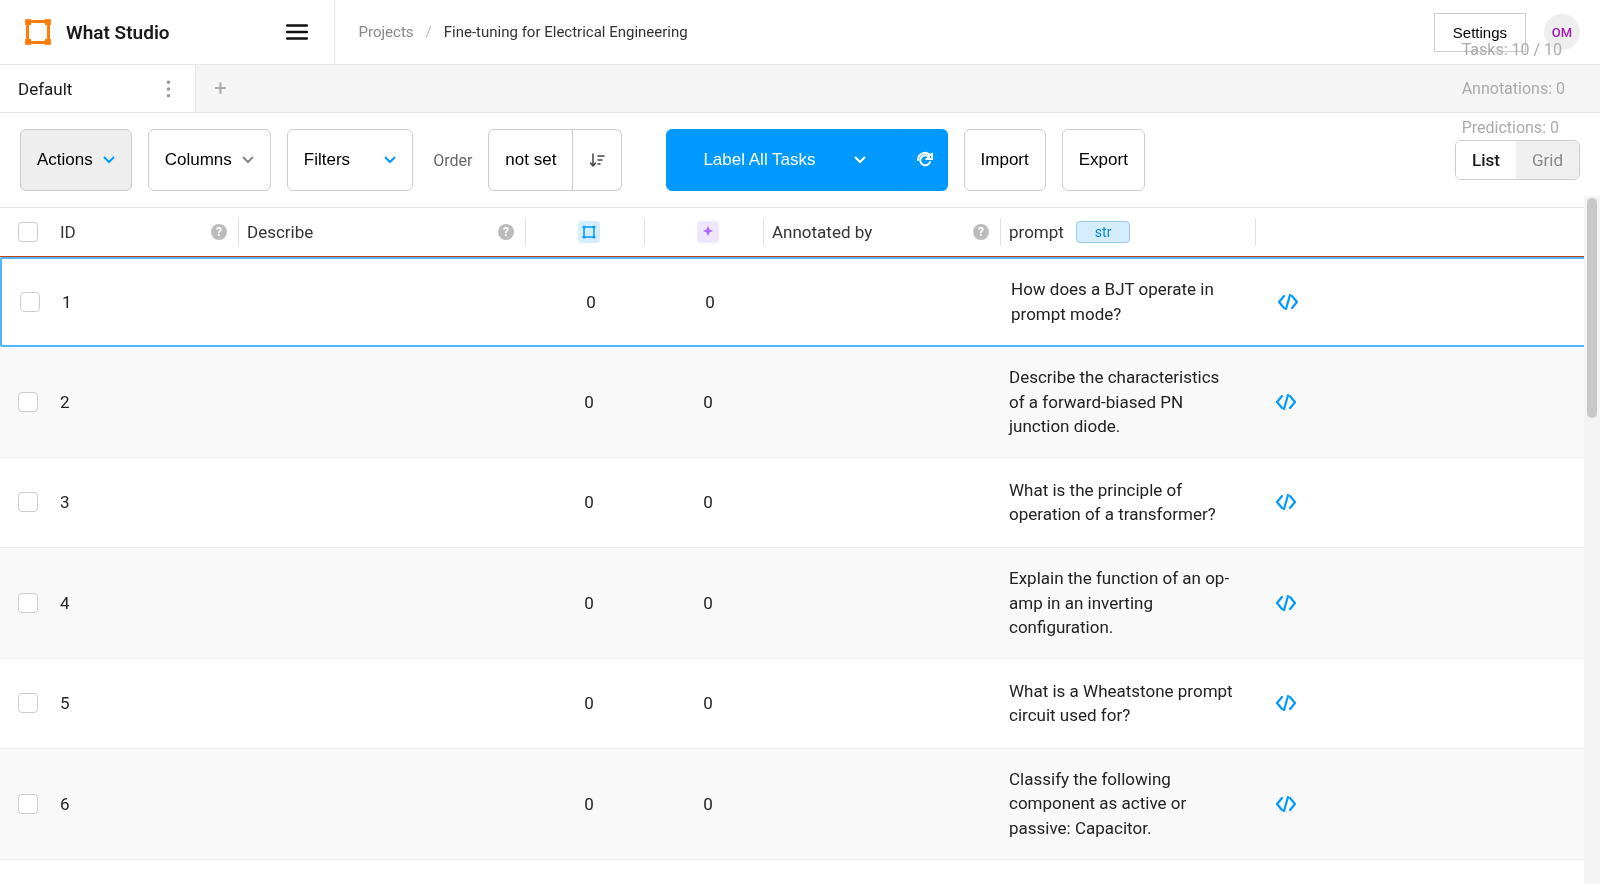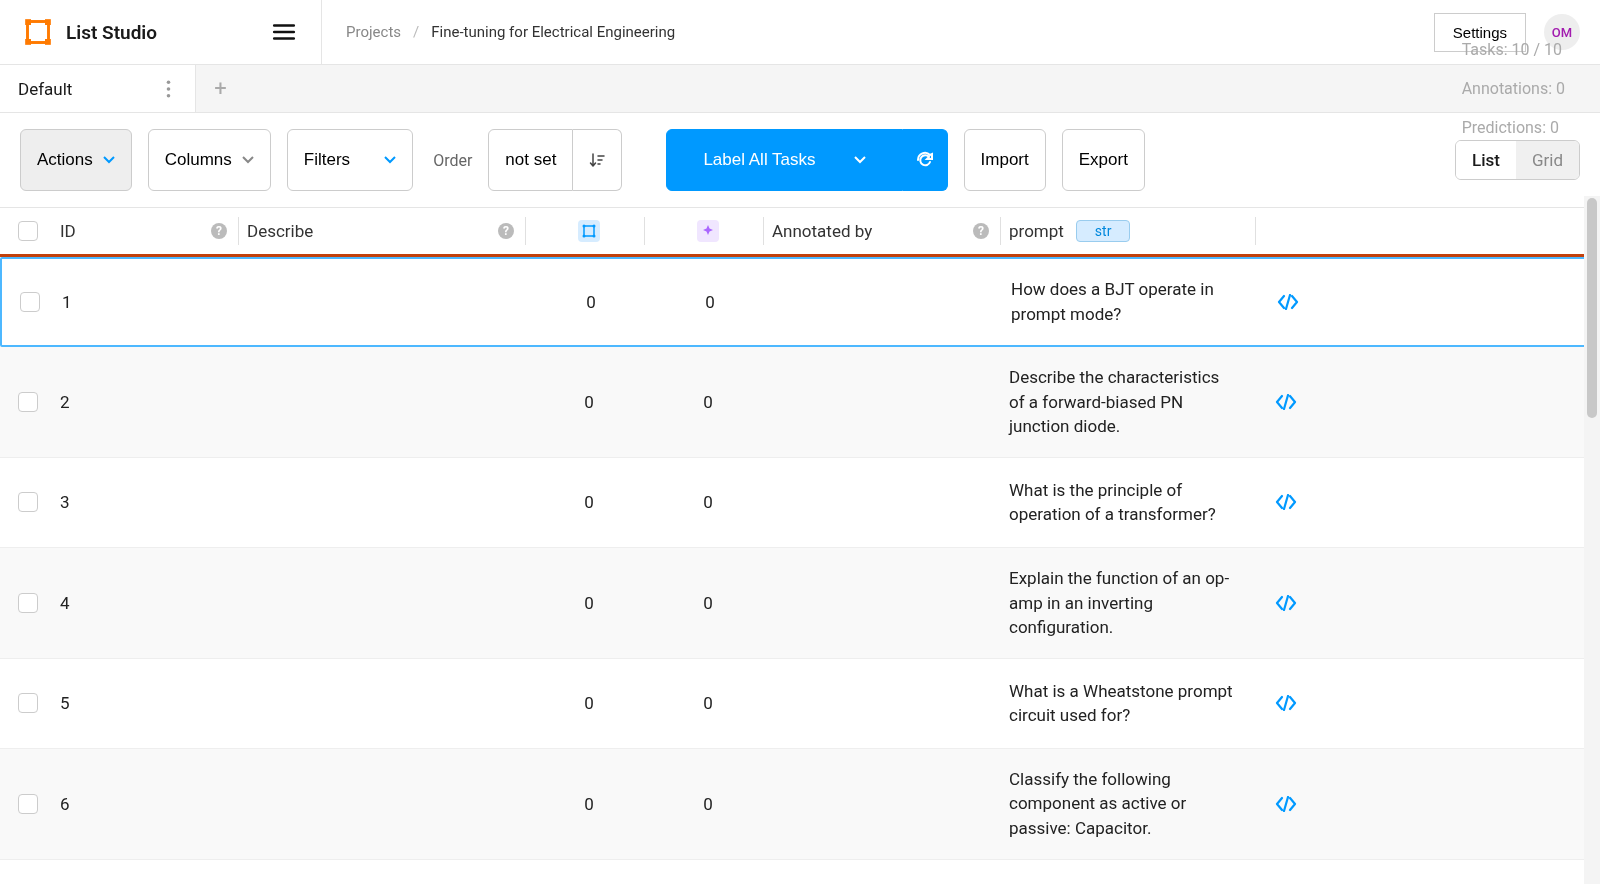--- a/index.html
+++ b/index.html
@@ -30,21 +30,21 @@
 .order-label { color: #666; font-size: 16px; margin-left: 4px; }
 .btn-group { display: flex; }
 .btn-group .btn { border-radius: 0; }
 .btn-group .btn:first-child { border-radius: 6px 0 0 6px; }
 .btn-group .btn:last-child { border-radius: 0 6px 6px 0; border-left: none; }
 .view-toggle { display: flex; border: 1px solid #ccc; border-radius: 6px; overflow: hidden; margin-left: auto; }
 .view-toggle .seg { padding: 9px 16px; cursor: pointer; font-size: 17px; }
 .view-toggle .seg.active { background: #fff; font-weight: 500; }
 .view-toggle .seg.inactive { background: #f0f0f0; color: #888; }
 .table { width: 100%; }
-.thead { display: flex; align-items: center; border-top: 1px solid #e5e5e5; border-bottom: 3px solid #c2410c; height: 50px; padding: 0 18px; }
+.thead { display: flex; align-items: center; border-top: 1px solid #e5e5e5; border-bottom: 1px solid #c2410c; height: 50px; padding: 0 18px; }
 .th { display: flex; align-items: center; color: #333; font-size: 17px; }
 .col-check { width: 42px; }
 .col-id { width: 178px; display: flex; align-items: center; }
 .col-completed { width: 278px; display: flex; align-items: center; }
 .col-ann { width: 110px; justify-content: center; }
 .col-pred { width: 110px; justify-content: center; }
 .col-by { width: 228px; }
 .col-prompt { width: 228px; }
 .col-end { flex: 1; }
 .help-icon { margin-left: auto; color: #aaa; width: 18px; height: 18px; margin-right: 10px; }
@@ -71,21 +71,21 @@
   <div class="logo-section">
     <span>
       <svg class="logo-icon" viewBox="0 0 24 24">
           <rect x="3" y="3" width="18" height="18" fill="none" stroke="#ff7a00" stroke-width="2.5"></rect>
           <rect x="1" y="1" width="5" height="5" fill="#ff7a00"></rect>
           <rect x="18" y="1" width="5" height="5" fill="#ff7a00"></rect>
           <rect x="1" y="18" width="5" height="5" fill="#ff7a00"></rect>
           <rect x="18" y="18" width="5" height="5" fill="#ff7a00"></rect>
         </svg>
     </span>
-    <span class="logo-text">List Studio</span>
+    <span class="logo-text">What Studio</span>
   </div>
   <div class="menu-btn">
     <span>
       <svg width="26" height="26" viewBox="0 0 24 24">
           <path d="M3 6h18M3 12h18M3 18h18" stroke="#111" stroke-width="2.5" stroke-linecap="round"></path>
         </svg>
     </span>
   </div>
   <div class="breadcrumb">
     <span class="breadcrumb-link">Projects</span>

